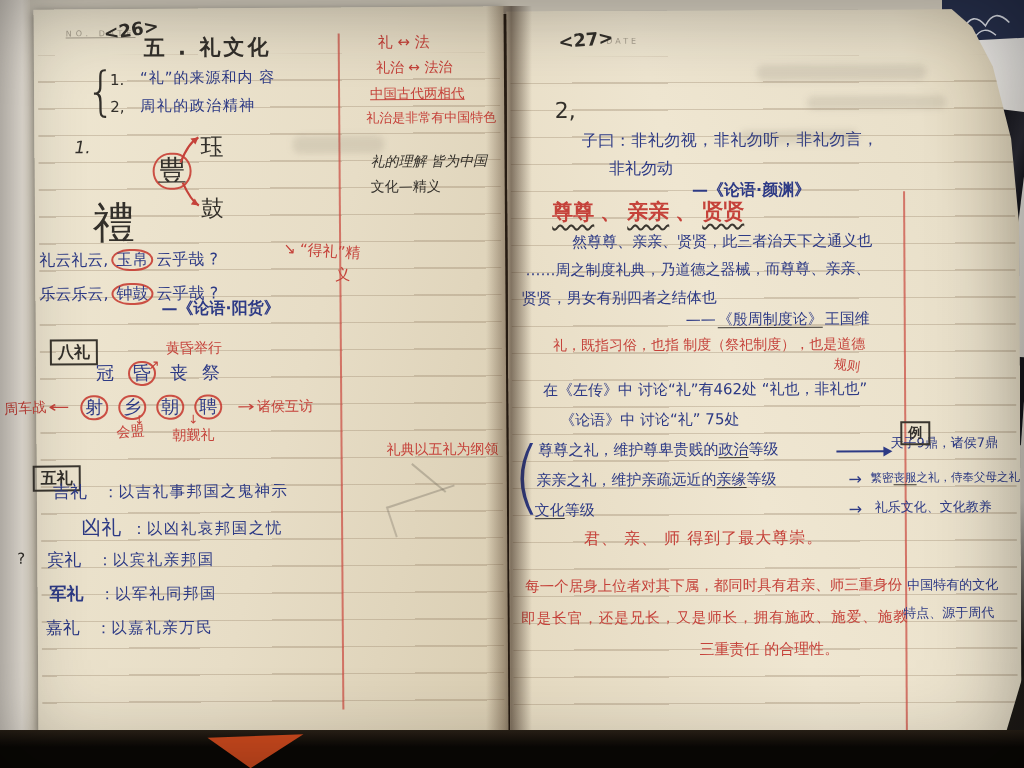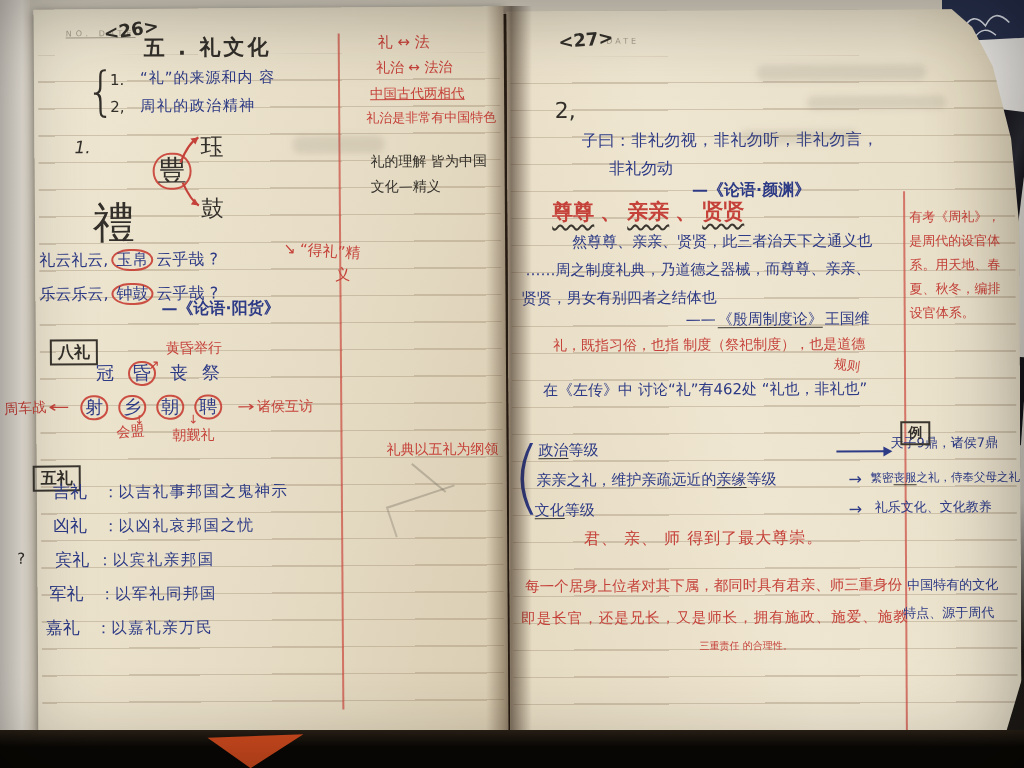--- a/index.html
+++ b/index.html
@@ -90,21 +90,21 @@
       <span>↘</span>
       <span>“得礼”精</span>
     </div>
     <div class="t red" style="left:300px;top:258px;font-size:15px;">义</div>
     <div class="t blue" style="left:126px;top:290px;font-size:16px;font-weight:700;">—《论语·阳货》</div>
 
     <div class="t red" style="left:344px;top:26px;font-size:15px;">礼 ↔ 法</div>
     <div class="t red" style="left:342px;top:52px;font-size:14px;">礼治 ↔ 法治</div>
     <div class="t red" style="left:336px;top:78px;font-size:13.5px;text-decoration:underline;">中国古代两相代</div>
     <div class="t red" style="left:332px;top:103px;font-size:13px;">礼治是非常有中国特色</div>
-    <div class="t black" style="left:336px;top:146px;font-size:14px;">礼的理解 皆为中国</div>
+    <div class="t black" style="left:336px;top:146px;font-size:14px;font-style:italic;">礼的理解 皆为中国</div>
     <div class="t black" style="left:336px;top:171px;font-size:14px;">文化—精义</div>
 
     <div class="t" style="left:14px;top:330px;">
       <span class="inkbox black" style="font-size:16px;">八礼</span>
     </div>
     <div class="t red" style="left:112px;top:348px;font-size:14px;">↗</div>
     <div class="t red" style="left:130px;top:331px;font-size:14px;">黄昏举行</div>
     <div class="t flex blue" style="left:60px;top:352px;font-size:18px;gap:14px;">
       <span>冠</span>
       <span class="circ">昏</span>
@@ -131,32 +131,32 @@
     <div class="t" style="left:-4px;top:416px;margin-top:40px;">
       <span class="inkbox black" style="font-size:16px;">五礼</span>
     </div>
     <div class="t red" style="left:350px;top:434px;font-size:14px;">礼典以五礼为纲领</div>
     <div class="t flex blue" style="left:16px;top:472px;font-size:15.5px;">
       <span style="display:inline-block;width:50px;font-size:17px;">吉礼</span>
       <span>：</span>
       <span style="letter-spacing:1.5px;">以吉礼事邦国之鬼神示</span>
     </div>
     <div class="t flex blue" style="left:16px;top:506px;font-size:15.5px;">
-      <span style="display:inline-block;width:50px;font-size:17px;">凶礼</span>
+      <span style="display:inline-block;width:50px;font-size:20px;margin-left:28px;">凶礼</span>
       <span>：</span>
       <span style="letter-spacing:1.5px;">以凶礼哀邦国之忧</span>
     </div>
     <div class="t black" style="left:-20px;top:540px;font-size:15px;">?</div>
     <div class="t flex blue" style="left:10px;top:540px;font-size:15.5px;">
-      <span style="display:inline-block;width:50px;font-size:17px;text-align:center;">宾礼</span>
+      <span style="display:inline-block;width:50px;font-size:17px;">宾礼</span>
       <span>：</span>
       <span style="letter-spacing:1.5px;">以宾礼亲邦国</span>
     </div>
     <div class="t flex blue" style="left:12px;top:574px;font-size:15.5px;">
-      <span style="display:inline-block;width:50px;font-size:17px;">军礼</span>
+      <span style="display:inline-block;width:50px;font-size:17px;font-weight:bold;">军礼</span>
       <span>：</span>
       <span style="letter-spacing:1.5px;">以军礼同邦国</span>
     </div>
     <div class="t flex blue" style="left:8px;top:608px;font-size:15.5px;">
       <span style="display:inline-block;width:50px;font-size:17px;">嘉礼</span>
       <span>：</span>
       <span style="letter-spacing:1.5px;">以嘉礼亲万民</span>
     </div>
 
     <div class="ghost" style="left:258px;top:128px;width:92px;height:18px;"></div>
@@ -189,23 +189,25 @@
     <div class="t flex blue" style="left:178px;top:300px;font-size:15px;gap:2px;">
       <span>——</span>
       <span class="ul">《殷周制度论》</span>
       <span>王国维</span>
     </div>
 
     <div class="t red" style="left:45px;top:326px;font-size:14px;">礼，既指习俗，也指 制度（祭祀制度），也是道德</div>
     <div class="t red" style="left:326px;top:348px;font-size:13px;transform:rotate(8deg);">规则</div>
 
     <div class="t blue" style="left:35px;top:370px;font-size:15px;">在《左传》中 讨论“礼”有462处 “礼也，非礼也”</div>
+    <div class="t blue" style="left:52px;top:400px;font-size:15px;">《论语》中 讨论“礼”  75处</div>
 
     <div class="t blue" style="left:4px;top:420px;font-size:72px;font-weight:200;transform:scaleY(1.12);">(</div>
     <div class="t flex blue" style="left:30px;top:430px;font-size:15px;">
+      <span>尊尊之礼，维护尊卑贵贱的</span>
       <span class="ul">政治</span>
       <span>等级</span>
     </div>
     <div class="aline" style="left:328px;top:441px;width:48px;"></div>
     <div class="t blue" style="left:382px;top:426px;font-size:13px;">天子9鼎，诸侯7鼎</div>
 
     <div class="t flex blue" style="left:28px;top:460px;font-size:15px;">
       <span>亲亲之礼，维护亲疏远近的</span>
       <span class="ul">亲缘</span>
       <span>等级</span>
@@ -221,23 +223,22 @@
       <span class="ul">文化</span>
       <span>等级</span>
     </div>
     <div class="t blue" style="left:340px;top:490px;font-size:16px;">→</div>
     <div class="t blue" style="left:366px;top:490px;font-size:13px;">礼乐文化、文化教养</div>
 
     <div class="t red" style="left:75px;top:518px;font-size:16px;letter-spacing:1px;">君、 亲、 师   得到了最大尊崇。</div>
 
     <div class="t red" style="left:16px;top:566px;font-size:14.5px;">每一个居身上位者对其下属，都同时具有君亲、师三重身份，</div>
     <div class="t red" style="left:12px;top:598px;font-size:14.5px;letter-spacing:1px;">即是长官，还是兄长，又是师长，拥有施政、施爱、施教</div>
-    <div class="t red" style="left:190px;top:630px;font-size:10px;">三重责任  的合理性。</div>
-
-    <div class="t red" style="left:402px;top:196px;width:100px;font-size:13px;line-height:1.85;white-space:normal;">有考《周礼》，是周代的设官体系。用天地、春夏、秋冬，编排设官体系。</div>
+    <div class="t red" style="left:190px;top:630px;font-size:15px;">三重责任  的合理性。</div>
+
     <div class="t" style="left:392px;top:412px;">
       <span class="inkbox black" style="font-size:14px;">例</span>
     </div>
     <div class="t blue" style="left:398px;top:568px;font-size:13px;">中国特有的文化</div>
     <div class="t blue" style="left:394px;top:596px;font-size:13px;">特点、源于周代</div>
 
     <div class="ghost" style="left:250px;top:55px;width:170px;height:16px;"></div>
     <div class="ghost" style="left:300px;top:86px;width:140px;height:14px;"></div>
     <div class="ghost" style="left:232px;top:120px;width:120px;height:14px;"></div>
   </div>

